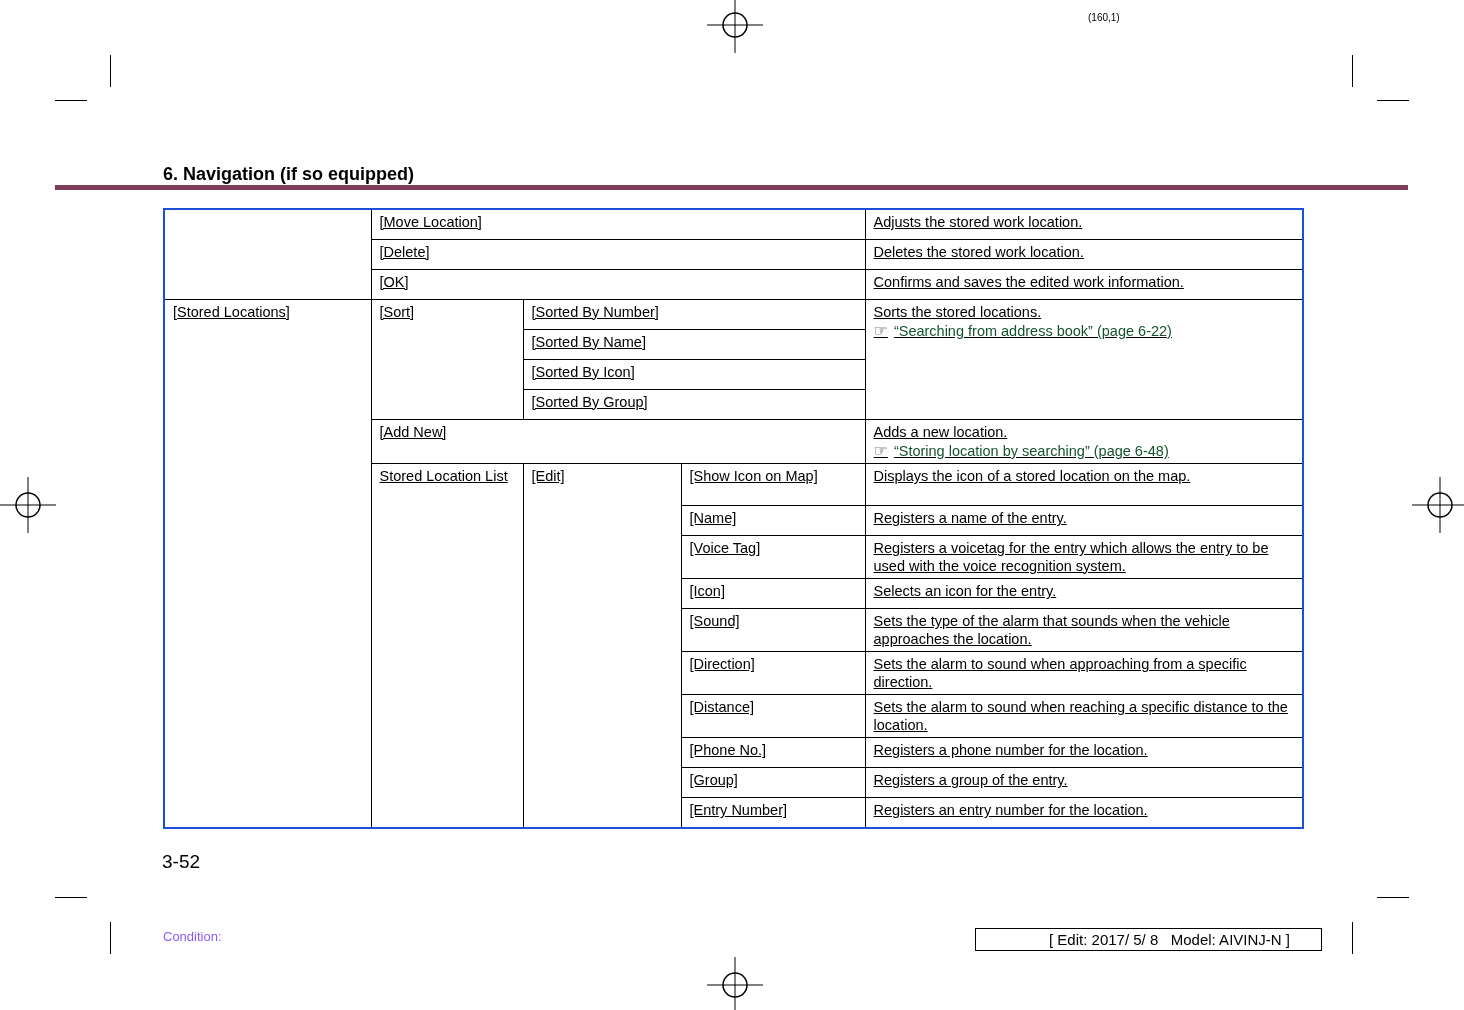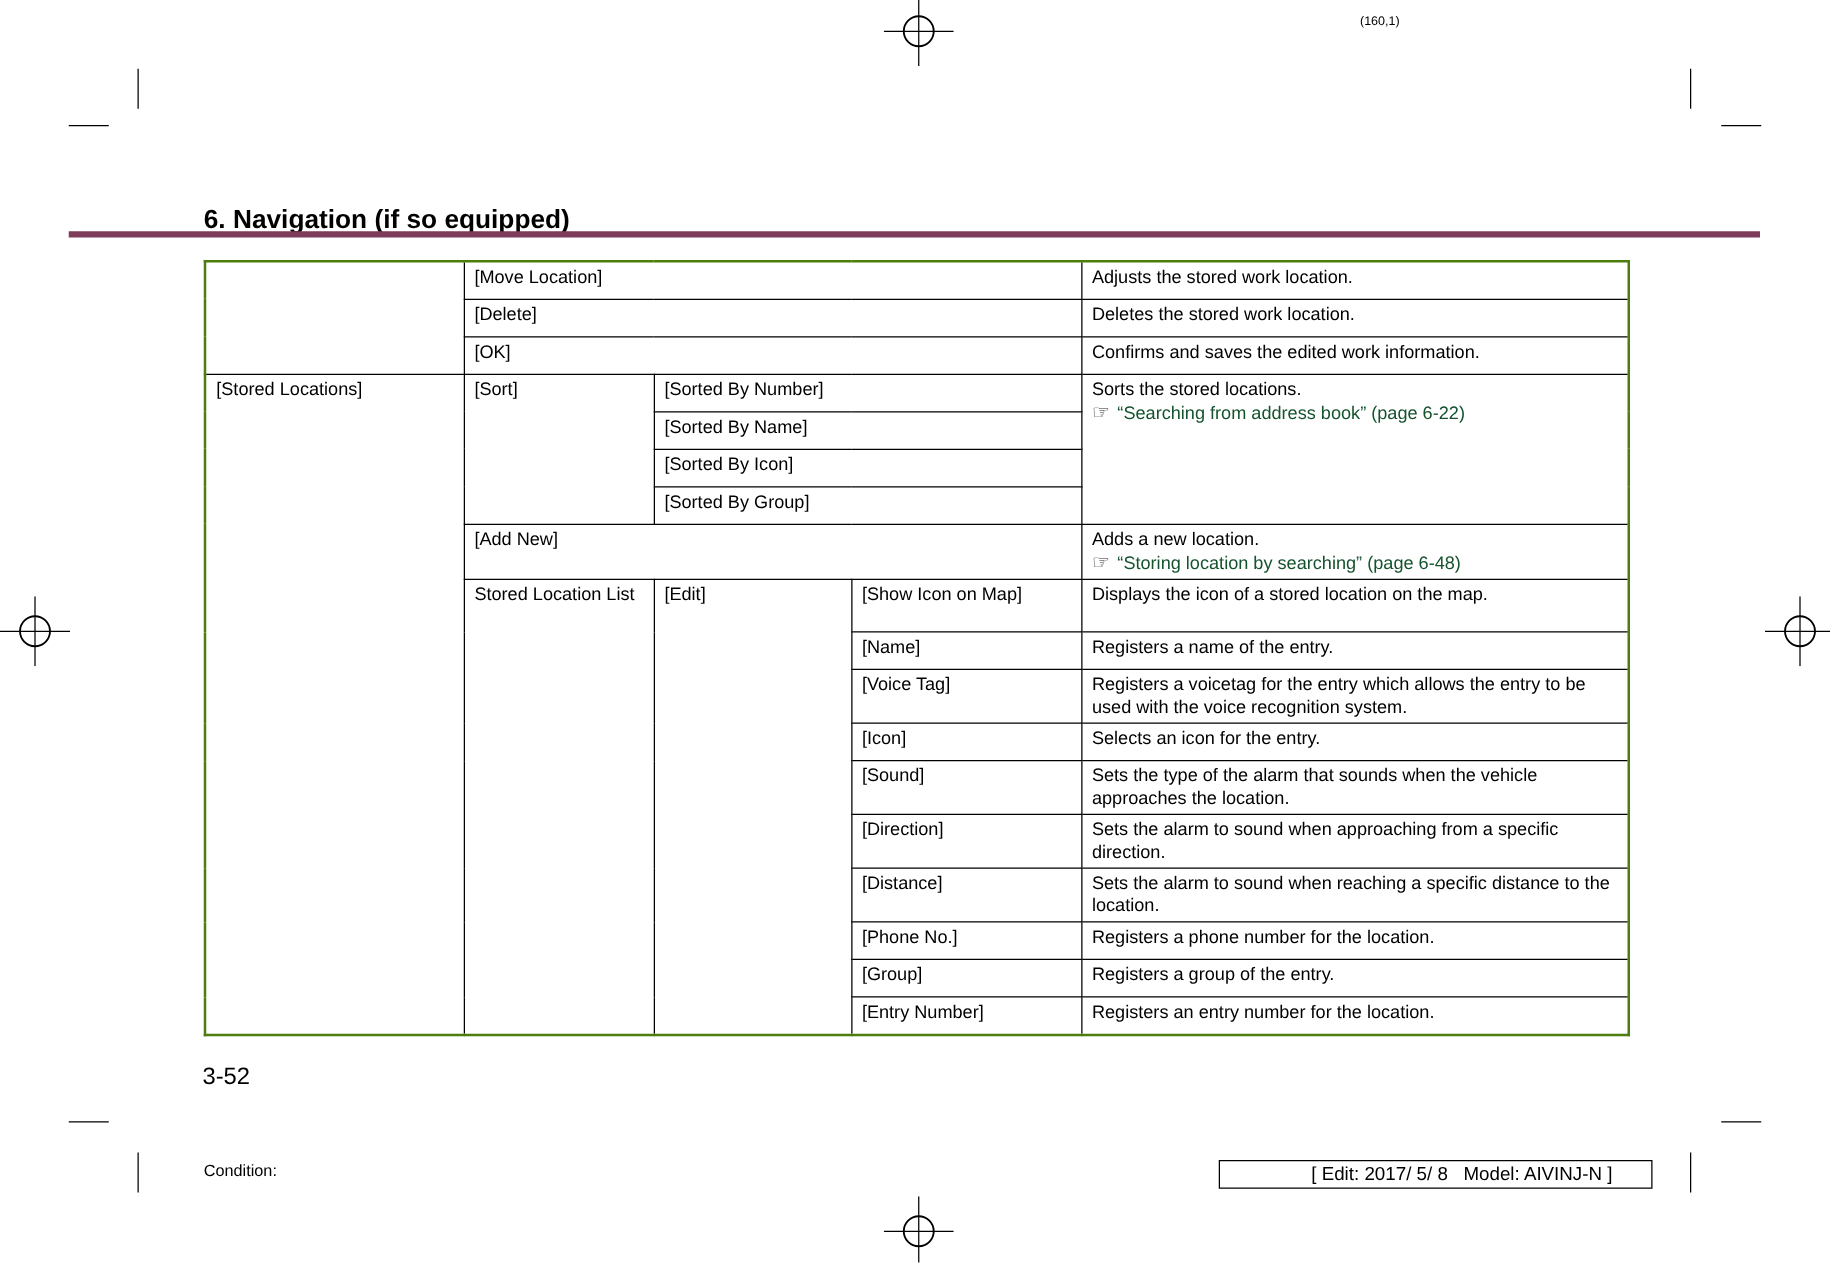--- a/index.html
+++ b/index.html
@@ -5,44 +5,44 @@
   * { box-sizing: border-box; }
   html,body { margin:0; padding:0; }
   body {
     width:1464px; height:1010px; position:relative; overflow:hidden;
     background:#ffffff; color:#000;
     font-family:"Liberation Sans", sans-serif;
   }
   .coord { position:absolute; left:1088px; top:12px; font-size:10px; }
   .cropmark { position:absolute; background:#000; }
   .regmark { position:absolute; }
-  .heading { position:absolute; left:163px; top:142px; font-size:21px; font-weight:bold;margin-top:22px; }
+  .heading { position:absolute; left:163px; top:142px; font-size:18px; font-weight:bold;margin-top:22px; }
   .rule { position:absolute; left:55px; top:185px; width:1353px; height:5px; background:#7d3c5a; }
 
   table.nav-table {
     position:absolute; left:163px; top:208px;
     border-collapse:collapse; table-layout:fixed; width:1139px;
-    font-size:14.5px; border:2px solid #4d7c0f;
+    font-size:14.5px; border:2px solid #1d4ed8;text-decoration:underline;
   }
   table.nav-table td {
     border:1px solid #000; vertical-align:top;
     padding:4px 8px 3px 8px; line-height:1.2;
     overflow:hidden;
   }
   tr.h30 { height:30px; }
   tr.h40 { height:40px;padding-left:28px; }
   tr.h42 { height:42px; }
   tr.h43 { height:43px; }
 
   .ref-line { margin-top:2px; display:flex; align-items:flex-start; gap:6px; }
   .ref-icon { font-size:16px; line-height:1; color:#222; }
   .ref-link { color:#14532d; cursor:pointer; text-decoration:none; }
 
   .pageno { position:absolute; left:162px; top:851px; font-size:19px; }
-  .condition { position:absolute; left:163px; top:929px; font-size:13px; color:#000000; }
+  .condition { position:absolute; left:163px; top:929px; font-size:13px; color:#8b5cf6; }
   .editbox {
     position:absolute; left:975px; top:928px; width:347px; height:23px;
     border:1px solid #000; display:flex; align-items:center; justify-content:center;
     font-size:15px; white-space:pre;padding-left:42px;
   }
 </style>
 </head>
 <body>
 
 <div class="coord">(160,1)</div>

